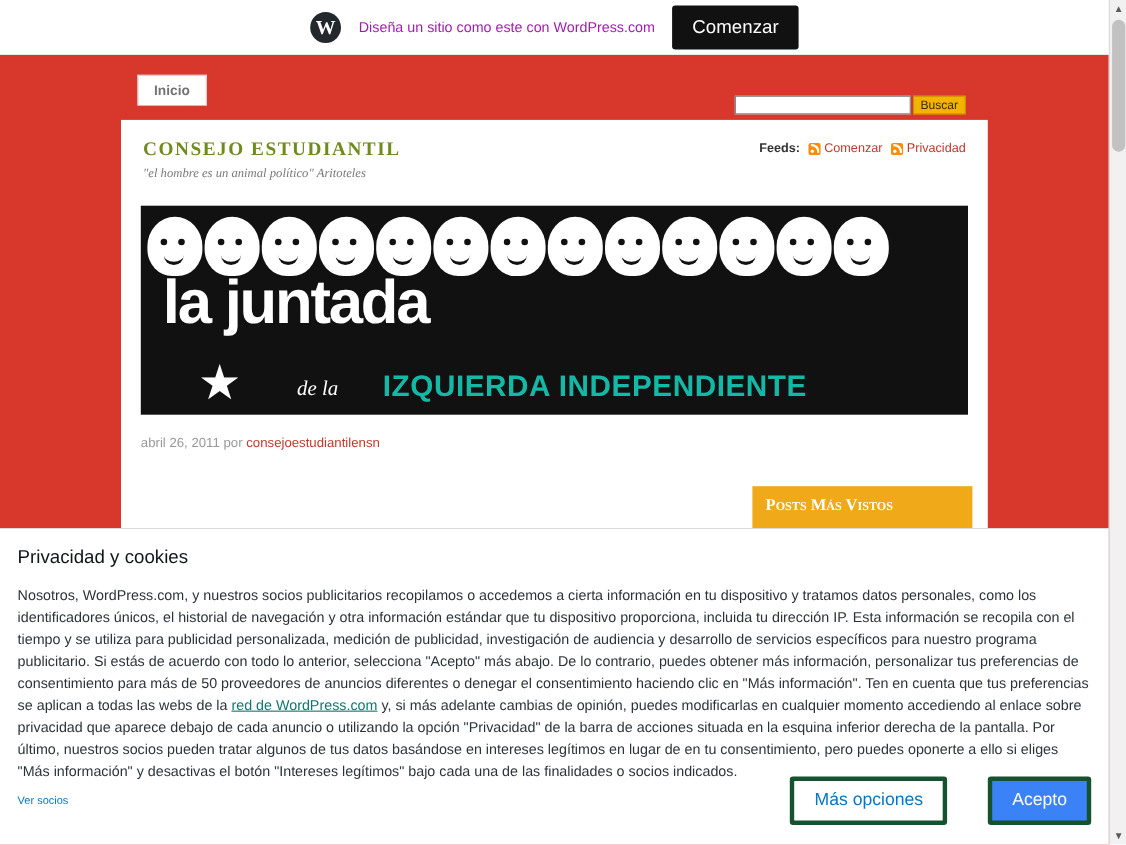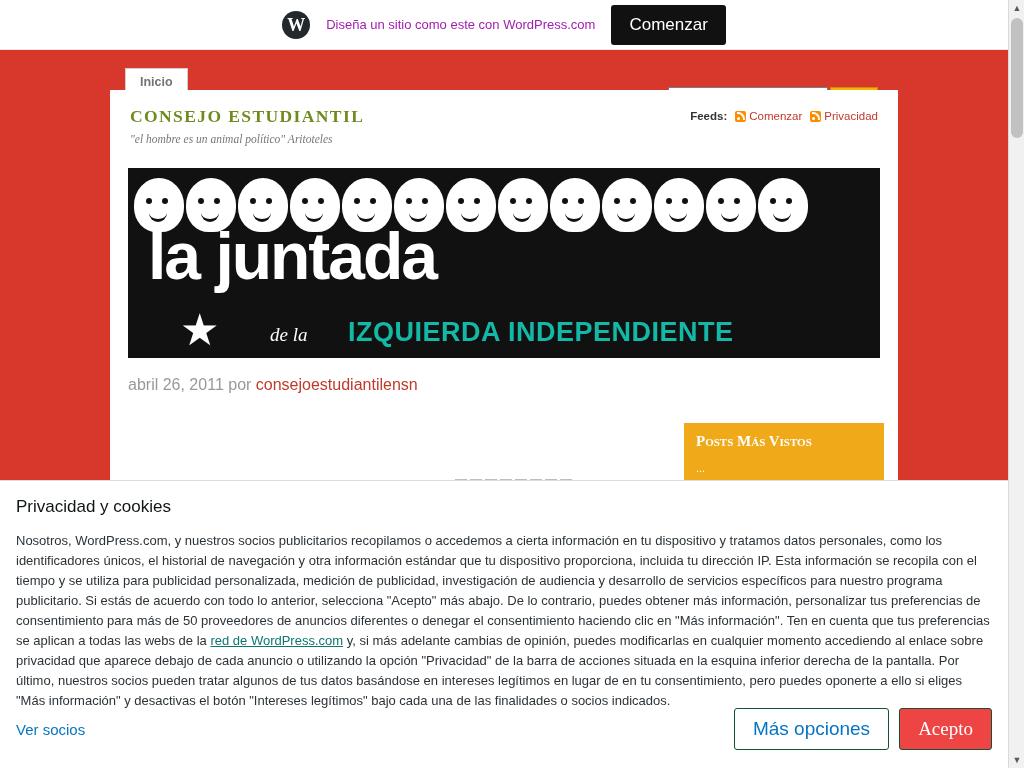--- a/index.html
+++ b/index.html
@@ -123,21 +123,21 @@
     color: #3a2a00;
     font-size: 11px;
     padding: 0 6px;
     cursor: pointer;
     font-family: "Liberation Sans", sans-serif;
   }
 
   
   .panel {
     position: absolute;
-    left: 110px; top: 40px;
+    left: 110px; top: 59px;
     width: 788px;
     height: 481px;
     background: #ffffff;
   }
 
   .blog-head {
     padding: 16px 20px 0 20px;
     position: relative;
     height: 72px;
   }
@@ -207,21 +207,21 @@
     height: 190px;
     background: #111111;
     position: relative;
     overflow: hidden;
   }
   .banner-text {
     position: absolute;
     left: 20px; top: 48px;
     font-family: "Liberation Sans", sans-serif;
     font-weight: bold;
-    font-size: 66px;
+    font-size: 56px;
     line-height: 80px;
     color: #ffffff;
     letter-spacing: -2px;
   }
   .banner-sub {
     position: absolute;
     left: 220px; bottom: 10px;
     font-family: "Liberation Sans", sans-serif;
     font-weight: bold;
     font-size: 27px;
@@ -273,21 +273,21 @@
     position: absolute;
     left: 52px; bottom: 6px;
     color: #ffffff;
     font-size: 44px;
     line-height: 44px;
   }
 
   
   .post-meta {
     margin: 18px 0 0 18px;
-    font-size: 16px;
+    font-size: 12px;
     color: #999999;
   }
   .post-meta a { color: #c0392b; text-decoration: none; }
 
   
   .filmstrip {
     position: absolute;
     left: 345px; top: 389px;
     display: flex;
     gap: 3px;
@@ -355,35 +355,36 @@
   }
   .cookie p a { color: #0f766e; }
   .cookie-actions {
     position: absolute;
     left: 16px; right: 16px; bottom: 18px;
     display: flex;
     align-items: center;
     justify-content: space-between;
   }
   .link-socios {
-    font-size: 15px;
+    font-size: 10px;
     color: #0675c4;
     text-decoration: none;
   }
   .btn-group { display: flex; gap: 10px; }
   .btn {
-    font-size: 19px;
+    font-size: 16px;
     padding: 9px 18px;
     border-radius: 3px;
     cursor: pointer;
     font-family: "Liberation Sans", sans-serif;
-    border: 1px solid #14532d;
+    border: 4px solid #14532d;
+    margin-left: 27px;
   }
   .btn-secondary { background: #ffffff; color: #0675c4; }
-  .btn-primary { background: #ef4444; color: #ffffff; font-family: Liberation Serif, serif; }
+  .btn-primary { background: #3b82f6; color: #ffffff; }
 
   
   .scrollbar {
     position: absolute;
     right: 0; top: 0;
     width: 16px; height: 768px;
     background: #f1f1f1;
     border-left: 1px solid #dadada;
   }
   .scroll-arrow {

